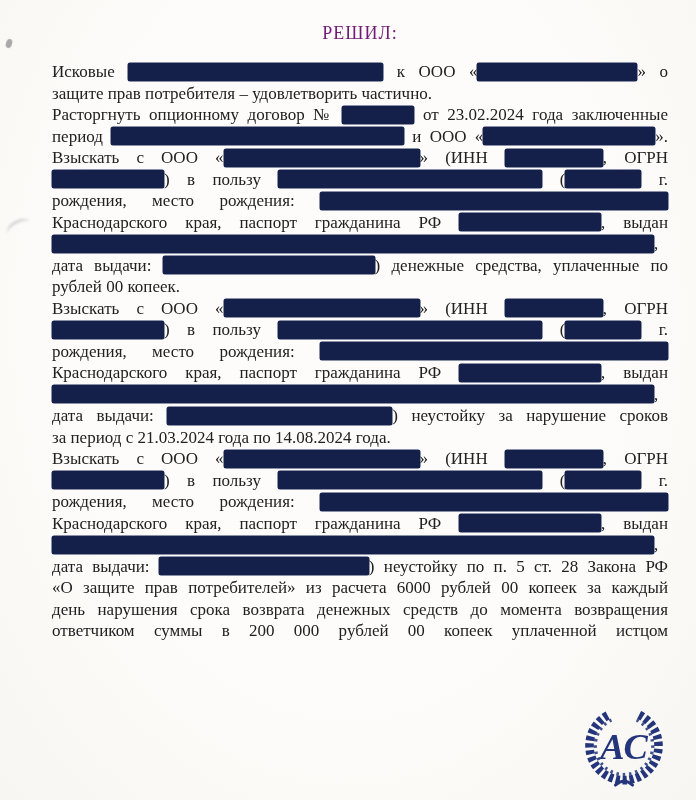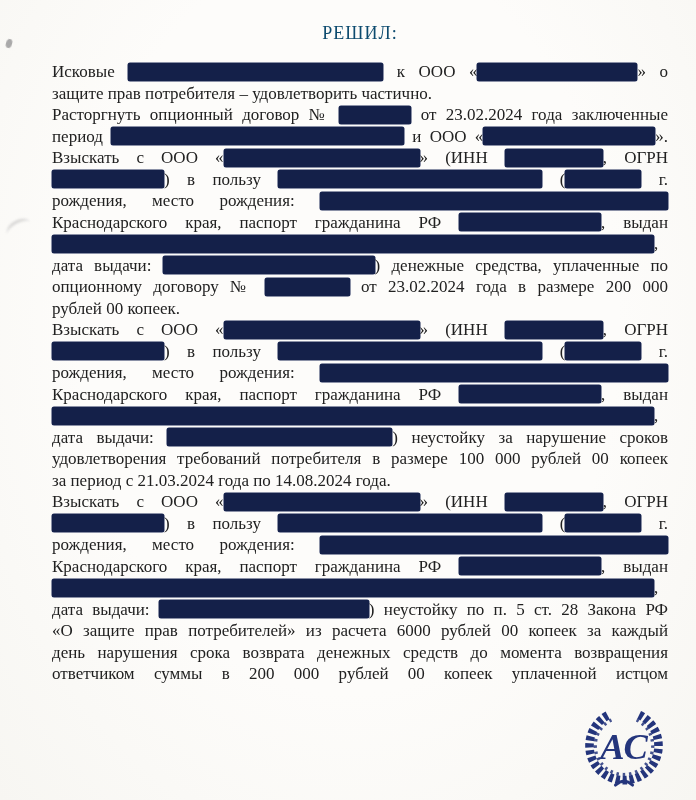--- a/index.html
+++ b/index.html
@@ -14,21 +14,21 @@
   }
   .page {
     position: absolute; inset: 0;
     padding: 23px 28px 0 52px;
     box-sizing: border-box;
   }
   .doc-title {
     text-align: center;
     font-size: 18px;
     letter-spacing: 1px;
-    color: #0c4a6e;
+    color: #701a75;
     margin-bottom: 17px;
   }
   .lines { font-size: 17px; line-height: 21.5px; }
   .line { text-align: justify; min-height: 21.5px; }
   .line.just { text-align-last: justify; }
   .line.left { text-align-last: left; }
   .redact {
     display: inline-block;
     height: 18px;
     vertical-align: -3.5px;
@@ -61,37 +61,35 @@
   }
 </style>
 </head>
 <body>
 
 <div class="page">
   <div class="doc-title">РЕШИЛ:</div>
   <div class="lines">
       <div class="line just"><span>Исковые </span><span class="redact" style="width: 255px; background: rgb(20, 32, 73);"></span><span> к ООО «</span><span class="redact" style="width: 160px; background: rgb(20, 32, 73);"></span><span>» о</span></div>
       <div class="line left"><span>защите прав потребителя – удовлетворить частично.</span></div>
-      <div class="line just"><span>Расторгнуть опционный договор № </span><span class="redact" style="width: 72px; background: rgb(20, 32, 73);"></span><span> от 23.02.2024 года заключенные</span></div>
+      <div class="line just"><span>Расторгнуть опционному договор № </span><span class="redact" style="width: 72px; background: rgb(20, 32, 73);"></span><span> от 23.02.2024 года заключенные</span></div>
       <div class="line just"><span>период </span><span class="redact" style="width: 293px; background: rgb(20, 32, 73);"></span><span> и ООО «</span><span class="redact" style="width: 172px; background: rgb(20, 32, 73);"></span><span>».</span></div>
       <div class="line just"><span>Взыскать с ООО «</span><span class="redact" style="width: 196px; background: rgb(20, 32, 73);"></span><span>» (ИНН </span><span class="redact" style="width: 98px; background: rgb(20, 32, 73);"></span><span>, ОГРН</span></div>
       <div class="line just"><span class="redact" style="width: 112px; background: rgb(20, 32, 73);"></span><span>) в пользу </span><span class="redact" style="width: 264px; background: rgb(20, 32, 73);"></span><span> (</span><span class="redact" style="width: 76px; background: rgb(20, 32, 73);"></span><span> г.</span></div>
       <div class="line just"><span>рождения, место рождения: </span><span class="redact" style="width: 348px; background: rgb(20, 32, 73);"></span></div>
       <div class="line just"><span>Краснодарского края, паспорт гражданина РФ </span><span class="redact" style="width: 142px; background: rgb(20, 32, 73);"></span><span>, выдан</span></div>
       <div class="line left"><span class="redact" style="width: 602px; background: rgb(20, 32, 73);"></span><span>,</span></div>
       <div class="line just"><span>дата выдачи: </span><span class="redact" style="width: 212px; background: rgb(20, 32, 73);"></span><span>) денежные средства, уплаченные по</span></div>
-      <div class="line just"><span>опционному договору № </span><span class="redact" style="width: 85px; background: rgb(20, 32, 73);"></span><span> от 23.02.2024 года в размере 200 000</span></div>
       <div class="line left"><span>рублей 00 копеек.</span></div>
       <div class="line just"><span>Взыскать с ООО «</span><span class="redact" style="width: 196px; background: rgb(20, 32, 73);"></span><span>» (ИНН </span><span class="redact" style="width: 98px; background: rgb(20, 32, 73);"></span><span>, ОГРН</span></div>
       <div class="line just"><span class="redact" style="width: 112px; background: rgb(20, 32, 73);"></span><span>) в пользу </span><span class="redact" style="width: 264px; background: rgb(20, 32, 73);"></span><span> (</span><span class="redact" style="width: 76px; background: rgb(20, 32, 73);"></span><span> г.</span></div>
       <div class="line just"><span>рождения, место рождения: </span><span class="redact" style="width: 348px; background: rgb(20, 32, 73);"></span></div>
       <div class="line just"><span>Краснодарского края, паспорт гражданина РФ </span><span class="redact" style="width: 142px; background: rgb(20, 32, 73);"></span><span>, выдан</span></div>
       <div class="line left"><span class="redact" style="width: 602px; background: rgb(20, 32, 73);"></span><span>,</span></div>
       <div class="line just"><span>дата выдачи: </span><span class="redact" style="width: 225px; background: rgb(20, 32, 73);"></span><span>) неустойку за нарушение сроков</span></div>
-      <div class="line just"><span>удовлетворения требований потребителя в размере 100 000 рублей 00 копеек</span></div>
       <div class="line left"><span>за период с 21.03.2024 года по 14.08.2024 года.</span></div>
       <div class="line just"><span>Взыскать с ООО «</span><span class="redact" style="width: 196px; background: rgb(20, 32, 73);"></span><span>» (ИНН </span><span class="redact" style="width: 98px; background: rgb(20, 32, 73);"></span><span>, ОГРН</span></div>
       <div class="line just"><span class="redact" style="width: 112px; background: rgb(20, 32, 73);"></span><span>) в пользу </span><span class="redact" style="width: 264px; background: rgb(20, 32, 73);"></span><span> (</span><span class="redact" style="width: 76px; background: rgb(20, 32, 73);"></span><span> г.</span></div>
       <div class="line just"><span>рождения, место рождения: </span><span class="redact" style="width: 348px; background: rgb(20, 32, 73);"></span></div>
       <div class="line just"><span>Краснодарского края, паспорт гражданина РФ </span><span class="redact" style="width: 142px; background: rgb(20, 32, 73);"></span><span>, выдан</span></div>
       <div class="line left"><span class="redact" style="width: 602px; background: rgb(20, 32, 73);"></span><span>,</span></div>
       <div class="line just"><span>дата выдачи: </span><span class="redact" style="width: 210px; background: rgb(20, 32, 73);"></span><span>) неустойку по п. 5 ст. 28 Закона РФ</span></div>
       <div class="line just"><span>«О защите прав потребителей» из расчета 6000 рублей 00 копеек за каждый</span></div>
       <div class="line just"><span>день нарушения срока возврата денежных средств до момента возвращения</span></div>
       <div class="line just"><span>ответчиком суммы в 200 000 рублей 00 копеек уплаченной истцом</span></div>

